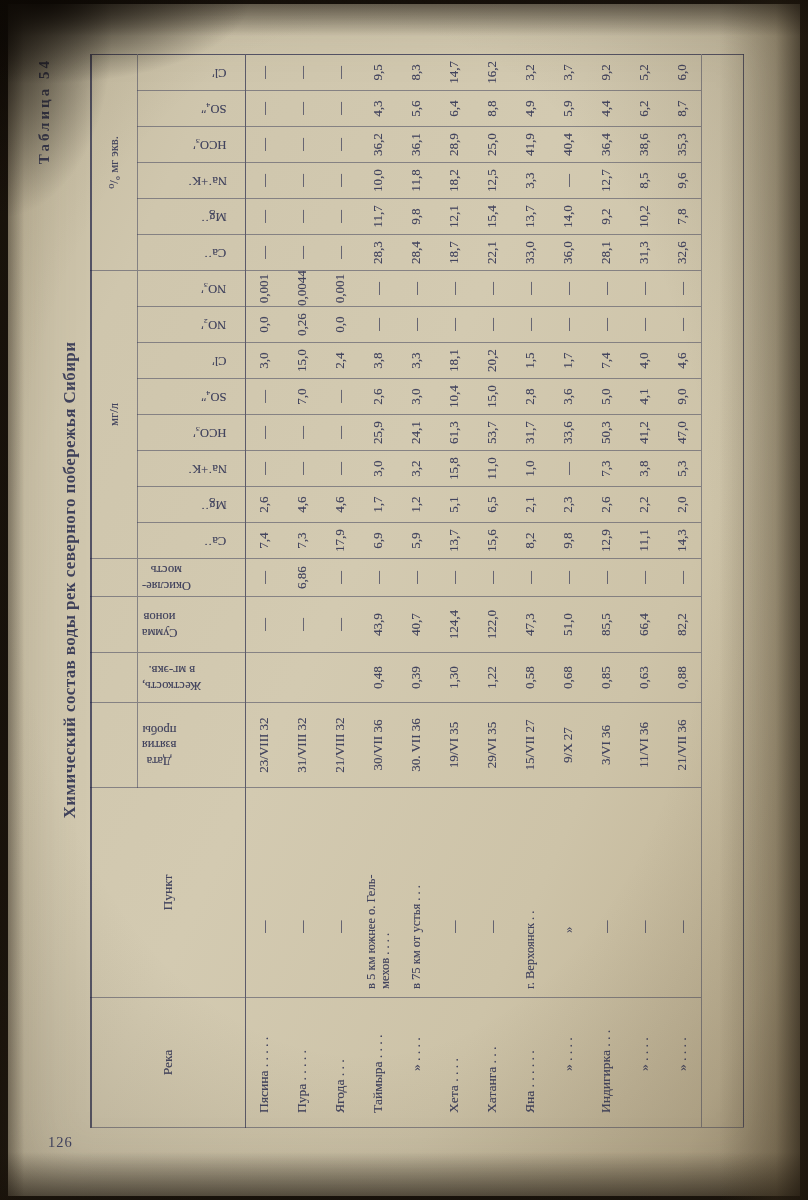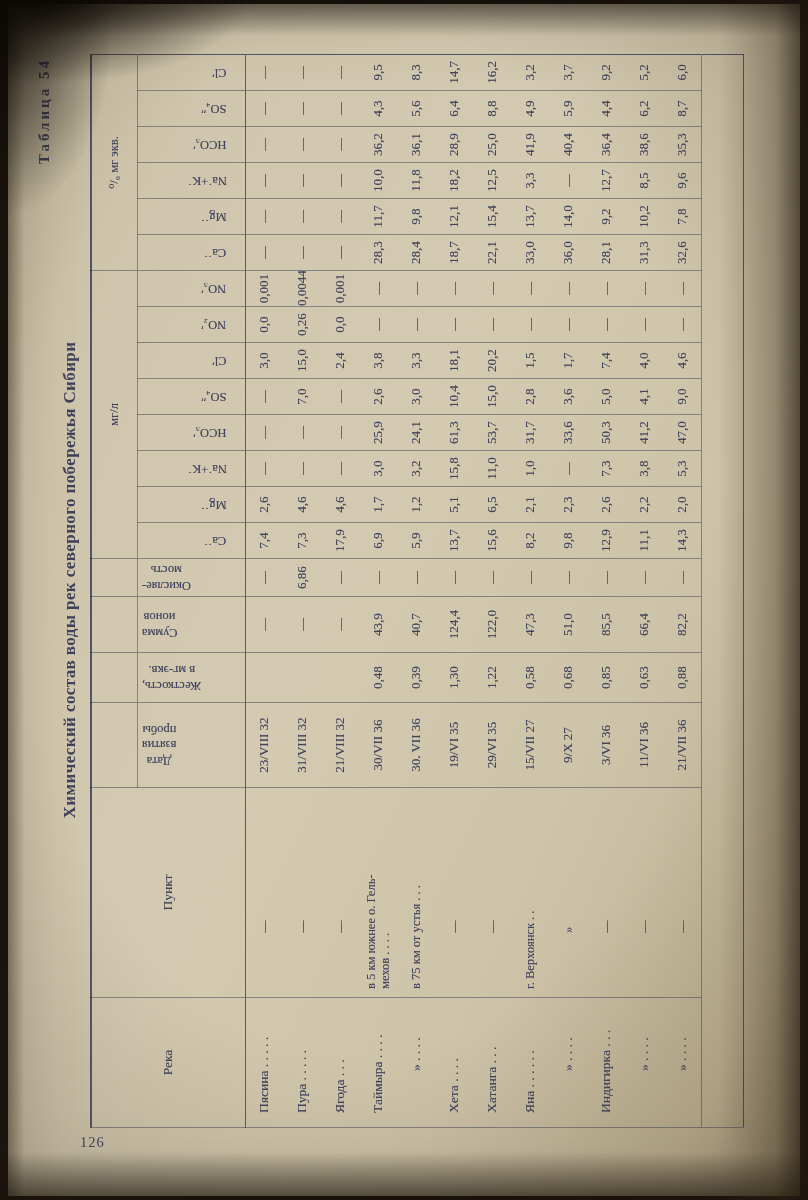--- a/index.html
+++ b/index.html
@@ -39,21 +39,21 @@
   tbody tr{height:38px;}
   tbody td{vertical-align:middle;}
   td.river{text-align:left;padding-left:14px;font-size:13.5px;white-space:nowrap;}
   td.river.ditto{padding-left:56px;}
   td.punkt{text-align:left;padding-left:8px;font-size:12.5px;line-height:1.15;white-space:nowrap;}
   td.punkt.pcenter{padding-left:64px;}
   td.date{text-align:center;font-size:13px;white-space:nowrap;}
   td.num{text-align:center;font-size:13px;}
   tfoot tr{height:42px;}
   tfoot td{border-top:1px solid rgba(58,60,88,.5);}
-  .pagenum{position:absolute;left:48px;top:1134px;font-size:14.5px;letter-spacing:1px;color:#3f415c;z-index:10;margin-left:32px;}
+  .pagenum{position:absolute;left:48px;top:1134px;font-size:14.5px;letter-spacing:1px;color:#3f415c;z-index:10;}
 </style>
 </head>
 <body>
 
 <div class="photo">
   <div class="page"></div>
 
   <div class="rot">
     <div class="tabnum">Таблица 54</div>
     <div class="title">Химический состав воды рек северного побережья Сибири</div>

